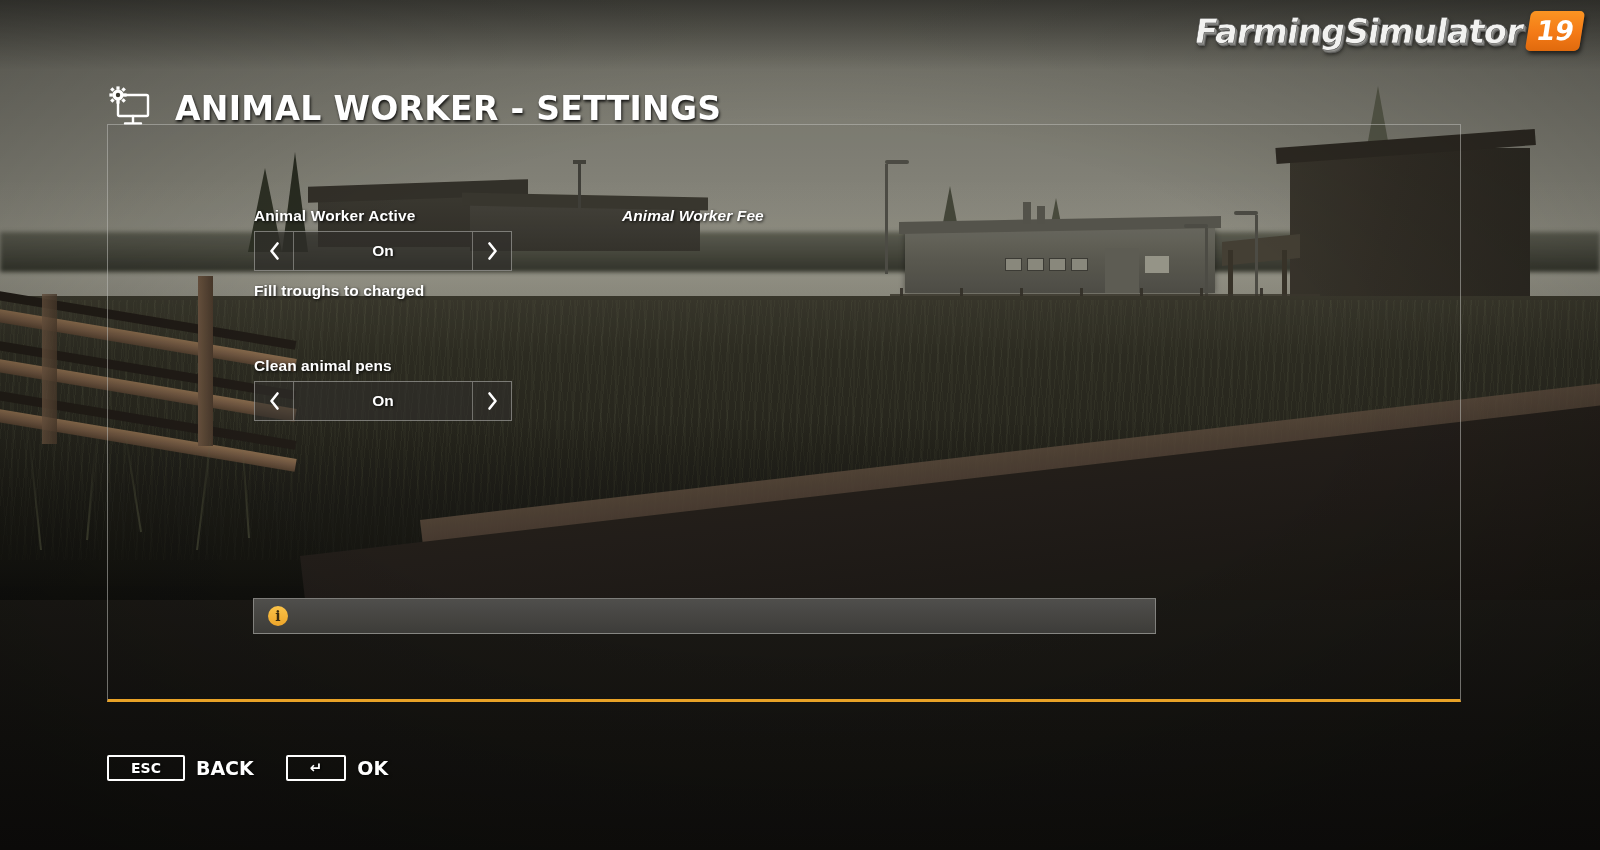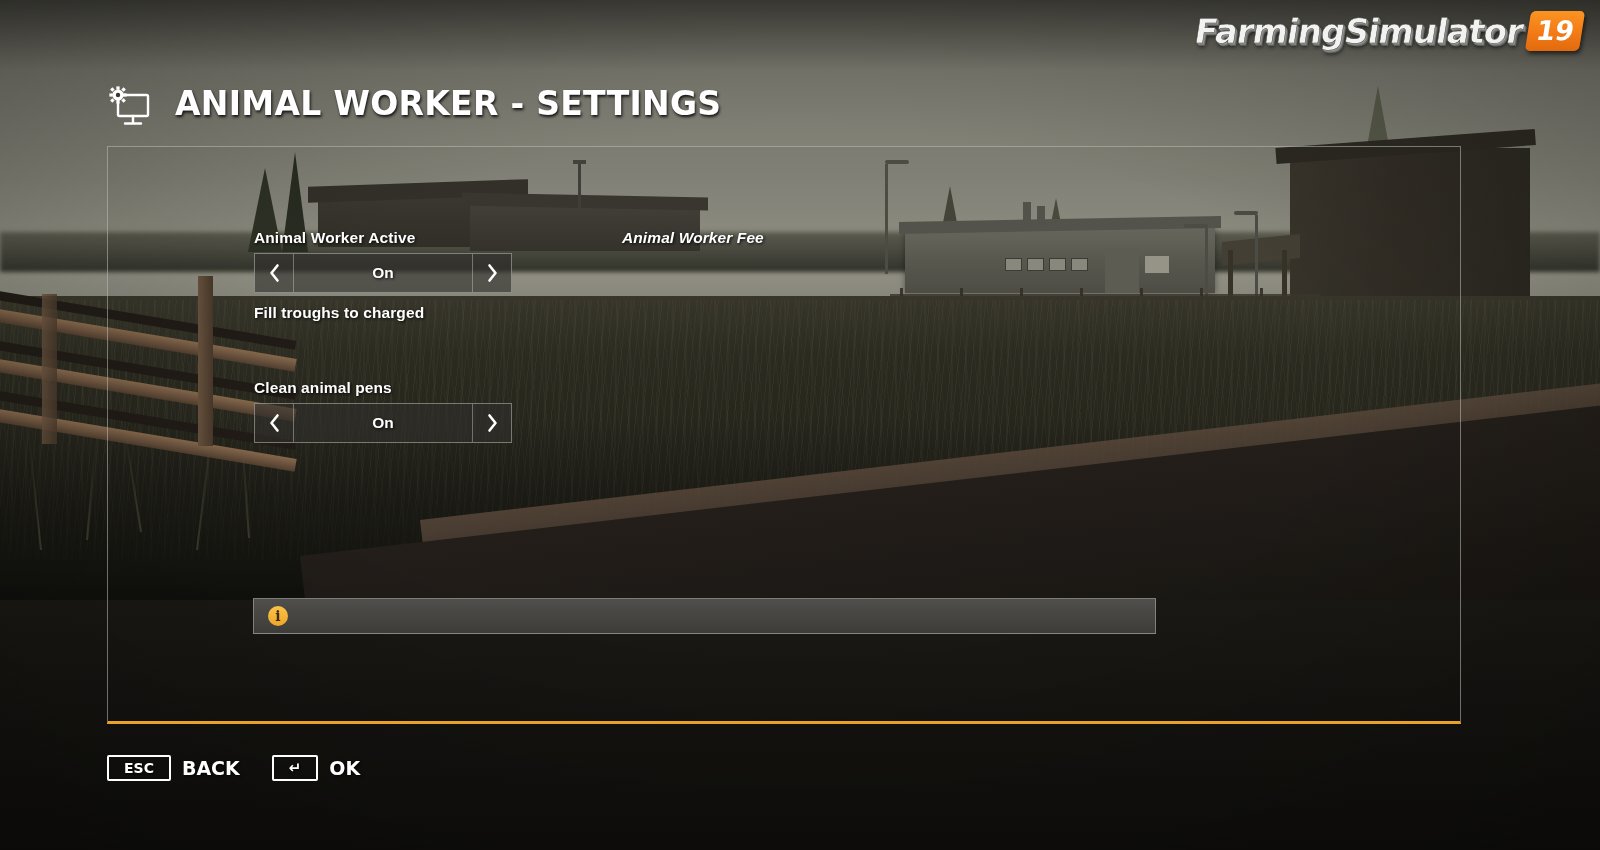--- a/index.html
+++ b/index.html
@@ -205,32 +205,32 @@
     margin-left:6px;
     background:linear-gradient(180deg,#fa9422 0%,#f47a16 55%,#e06a0d 100%);
     color:#fff; font-family:"DejaVu Sans", sans-serif; font-weight:bold;
     font-size:27px; line-height:1;
     padding:6px 8px 7px 8px; border-radius:5px;
     box-shadow:2px 3px 4px rgba(0,0,0,.6);
   }
 
   
   #header {
-    position:absolute; left:107px; top:84px; display:flex; align-items:flex-start; gap:22px;
+    position:absolute; left:107px; top:84px; display:flex; align-items:flex-end; gap:22px;
   }
   #title-icon { width:46px; height:44px; }
   #page-title {
     font-family:"DejaVu Sans", sans-serif;
     font-weight:bold; font-size:33px; letter-spacing:0.3px;
     color:#ffffff; text-shadow:1px 2px 3px rgba(0,0,0,.85);
   }
 
   
   #panel {
-    position:absolute; left:107px; top:146px; width:1354px; height:578px;
+    position:absolute; left:107px; top:124px; width:1354px; height:578px;
     border:1px solid rgba(190,190,185,0.55);
     border-bottom:3px solid #e8a227;
     background:rgba(30,29,26,0.04);
   }
 
   
   #settings { position:absolute; left:0; top:0; width:100%; height:100%; }
   .setting {
     position:absolute; width:258px;
   }
@@ -290,21 +290,21 @@
     color:#ffffff; font-size:14.5px; font-weight:600;
     text-shadow:1px 1px 2px rgba(0,0,0,.8);
   }
 
   
   #footer {
     position:absolute; left:107px; top:755px; display:flex; align-items:center; gap:32px;
   }
   .fbtn { display:flex; align-items:center; gap:11px; cursor:pointer; }
   .key {
-    min-width:30px; height:26px; padding:0 15px;
+    min-width:30px; height:26px; padding:0 22px;
     border:2px solid #ffffff; border-radius:2px;
     display:flex; align-items:center; justify-content:center;
     color:#ffffff; font-size:14px; font-weight:bold;
     font-family:"DejaVu Sans", sans-serif;
     text-shadow:1px 1px 2px rgba(0,0,0,.9);
   }
   .key.enter { font-size:15px; }
   .fbtn-label {
     color:#ffffff; font-size:19px; font-weight:bold;
     font-family:"DejaVu Sans", sans-serif;

